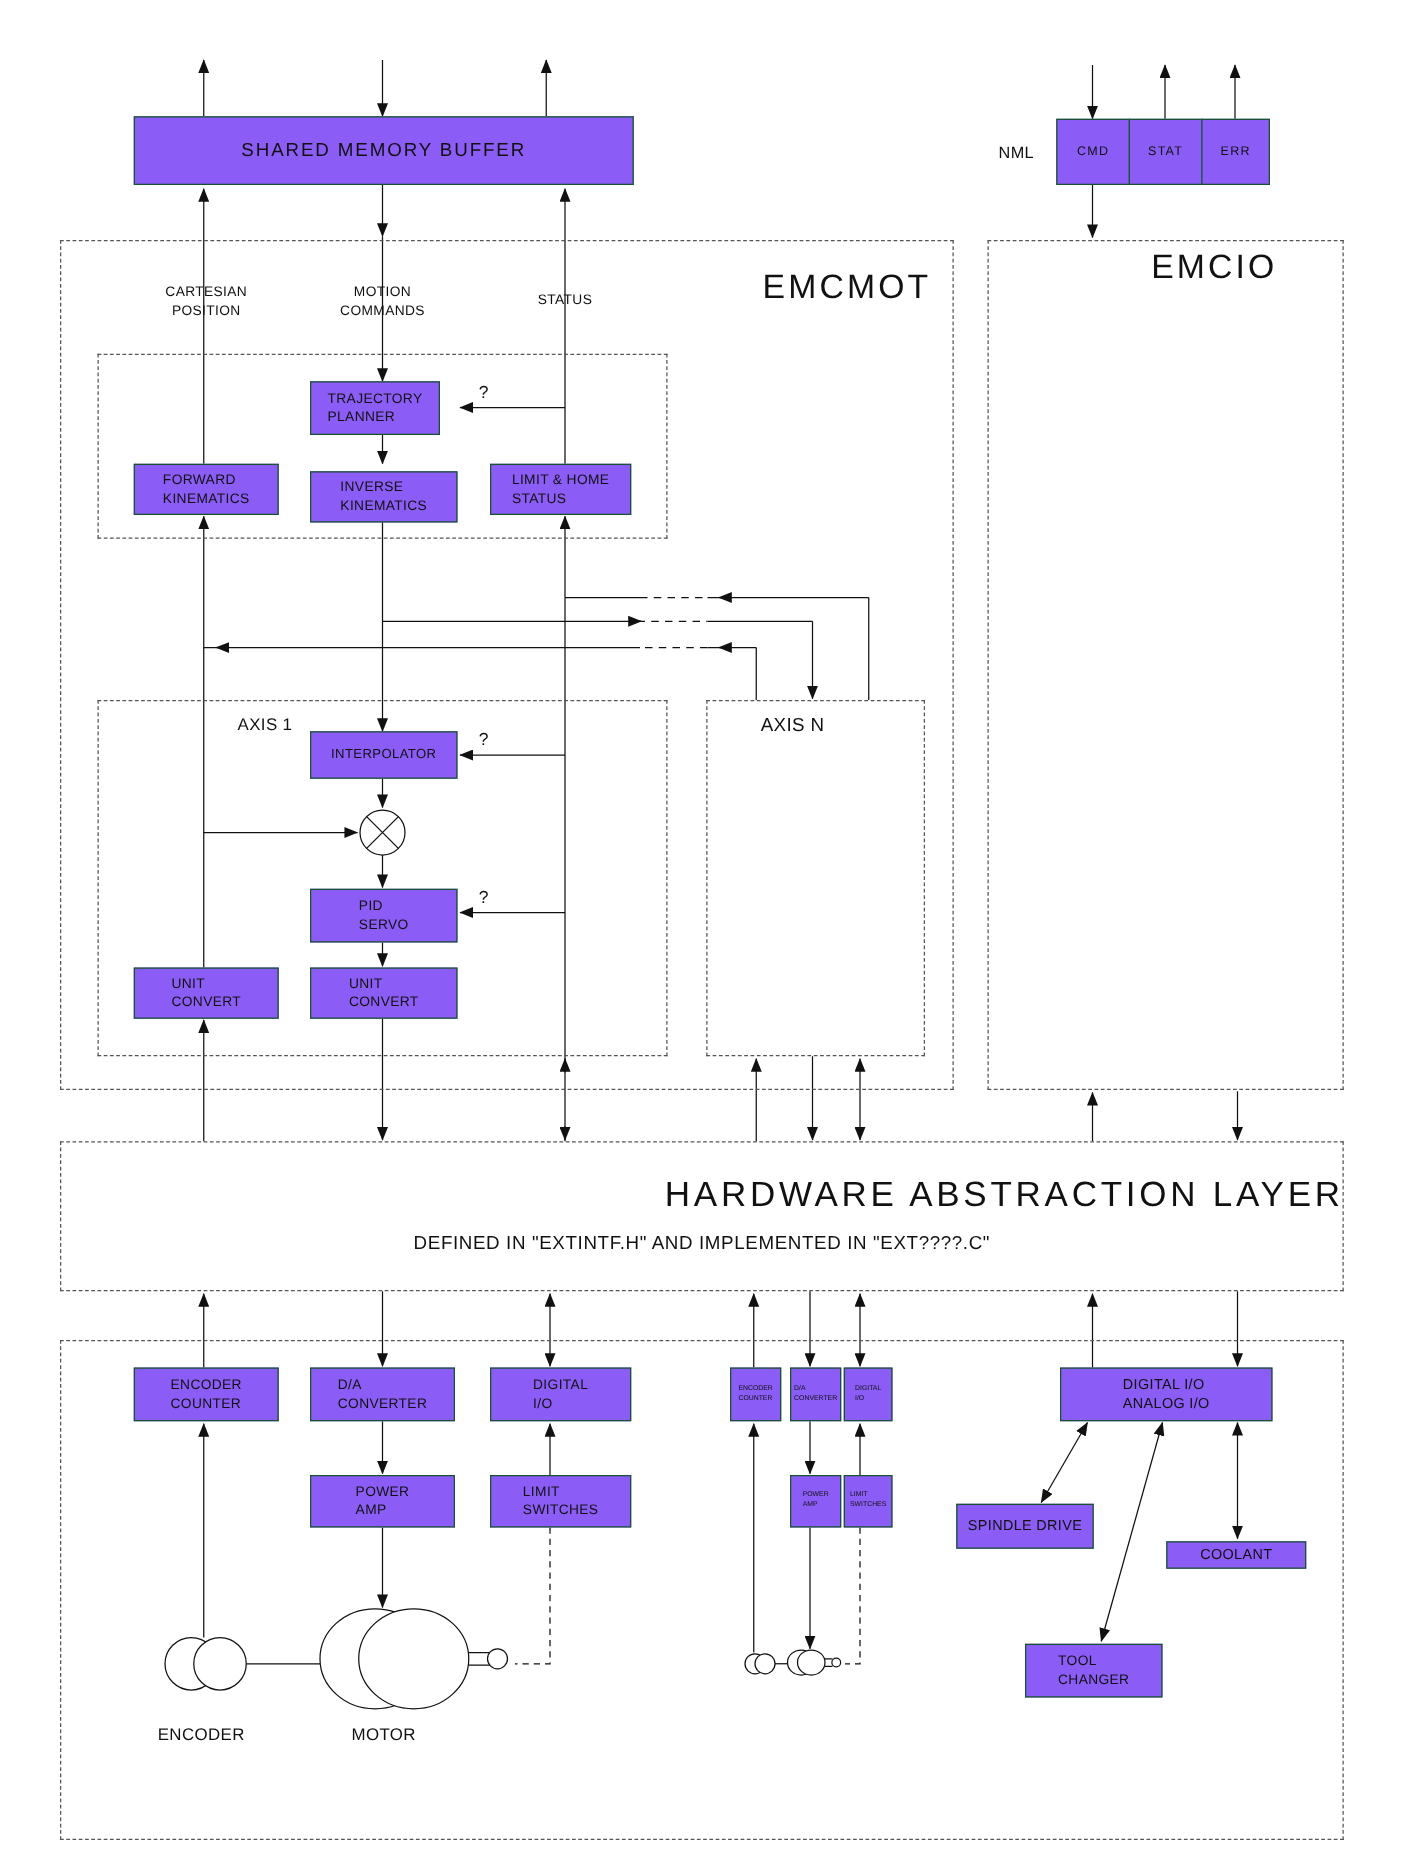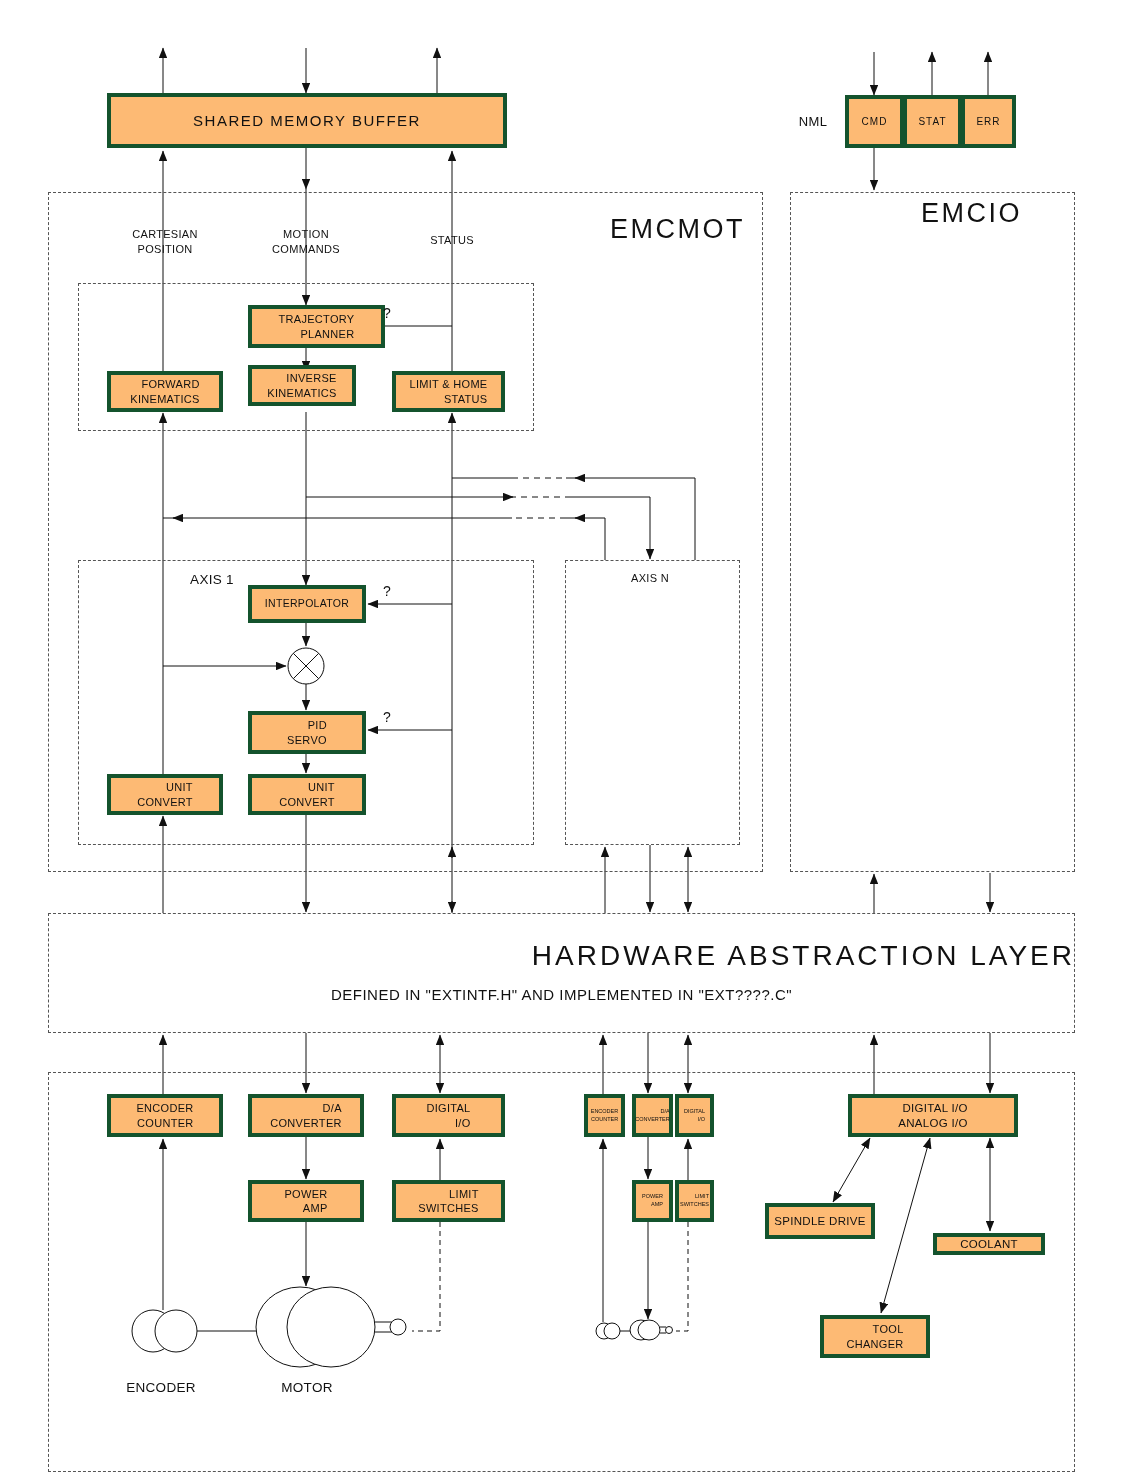--- a/index.html
+++ b/index.html
@@ -1,21 +1,21 @@
 <!DOCTYPE html>
 <html><head>
 <meta charset="utf-8">
 <style>
   * { margin:0; padding:0; box-sizing:border-box; }
   html,body { background:#fff; }
   .stage { position:relative; width:1122px; height:1480px; background:#fff;
            font-family:"Liberation Sans","DejaVu Sans",sans-serif; color:#111; overflow:hidden; }
   .wires { position:absolute; left:0; top:0; width:1122px; height:1480px; }
-  .box  { position:absolute; border:4px solid #14532d; background:#fdba74; display:flex;
-          align-items:center; justify-content:center; text-align:right;
+  .box  { position:absolute; border:1px solid #14532d; background:#8b5cf6; display:flex;
+          align-items:center; justify-content:center; text-align:left;
           white-space:pre-line; font-size:11px; line-height:1.3; letter-spacing:.3px; }
   .minibox { font-size:5.5px; line-height:1.45; letter-spacing:0; }
   .dash { position:absolute; border:1px dashed #555; background:transparent; }
   .lbl  { position:absolute; text-align:center; white-space:pre-line;
           font-size:11px; line-height:1.35; letter-spacing:.3px; }
   .title{ position:absolute; text-align:right; letter-spacing:2.5px; font-size:27px; }
   .qm   { position:absolute; font-size:14px; }
 </style>
 </head>
 <body>
@@ -164,32 +164,32 @@
 
   <div class="title" style="left:565px;top:214px;width:180px">EMCMOT</div>
   <div class="title" style="left:842px;top:198px;width:180px">EMCIO</div>
 
   <div class="lbl" style="left:113px;top:227px;width:104px">CARTESIAN
 POSITION</div>
   <div class="lbl" style="left:254px;top:227px;width:104px">MOTION
 COMMANDS</div>
   <div class="lbl" style="left:412px;top:233px;width:80px">STATUS</div>
 
-  <div class="box" style="left:248px;top:305px;width:137px;height:43px">TRAJECTORY
+  <div class="box" style="left:248px;top:305px;width:104px;height:43px">TRAJECTORY
 PLANNER</div>
   <div class="qm" style="left:383px;top:305px">?</div>
   <div class="box" style="left:107px;top:371px;width:116px;height:41px">FORWARD
 KINEMATICS</div>
-  <div class="box" style="left:248px;top:365px;width:108px;height:41px">INVERSE
+  <div class="box" style="left:248px;top:377px;width:118px;height:41px">INVERSE
 KINEMATICS</div>
   <div class="box" style="left:392px;top:371px;width:113px;height:41px">LIMIT &amp; HOME
 STATUS</div>
 
   <div class="lbl" style="left:170px;top:571px;width:84px;font-size:13.5px">AXIS 1</div>
-  <div class="lbl" style="left:608px;top:571px;width:84px;font-size:11px">AXIS N</div>
+  <div class="lbl" style="left:592px;top:571px;width:84px;font-size:15px">AXIS N</div>
 
   <div class="box" style="left:248px;top:585px;width:118px;height:38px;font-size:10.5px">INTERPOLATOR</div>
   <div class="qm" style="left:383px;top:583px">?</div>
   <div class="box" style="left:248px;top:711px;width:118px;height:43px">PID
 SERVO</div>
   <div class="qm" style="left:383px;top:709px">?</div>
   <div class="box" style="left:107px;top:774px;width:116px;height:41px">UNIT
 CONVERT</div>
   <div class="box" style="left:248px;top:774px;width:118px;height:41px">UNIT
 CONVERT</div>

